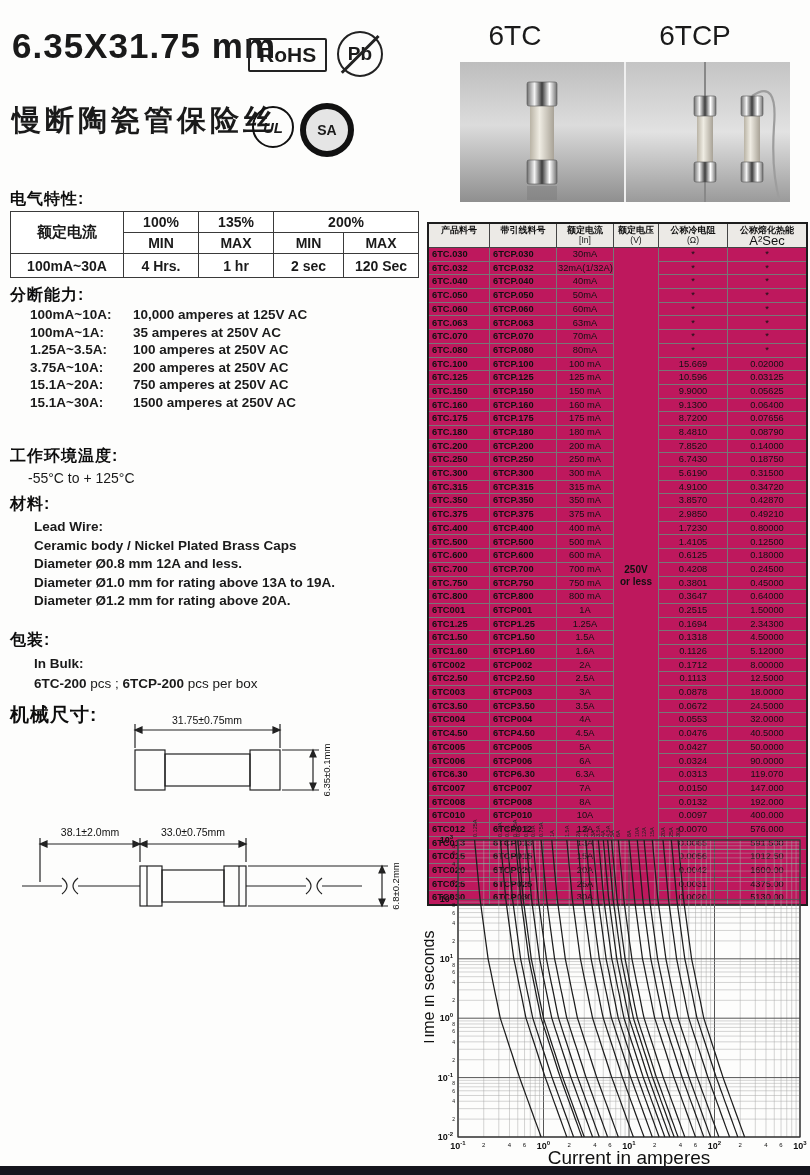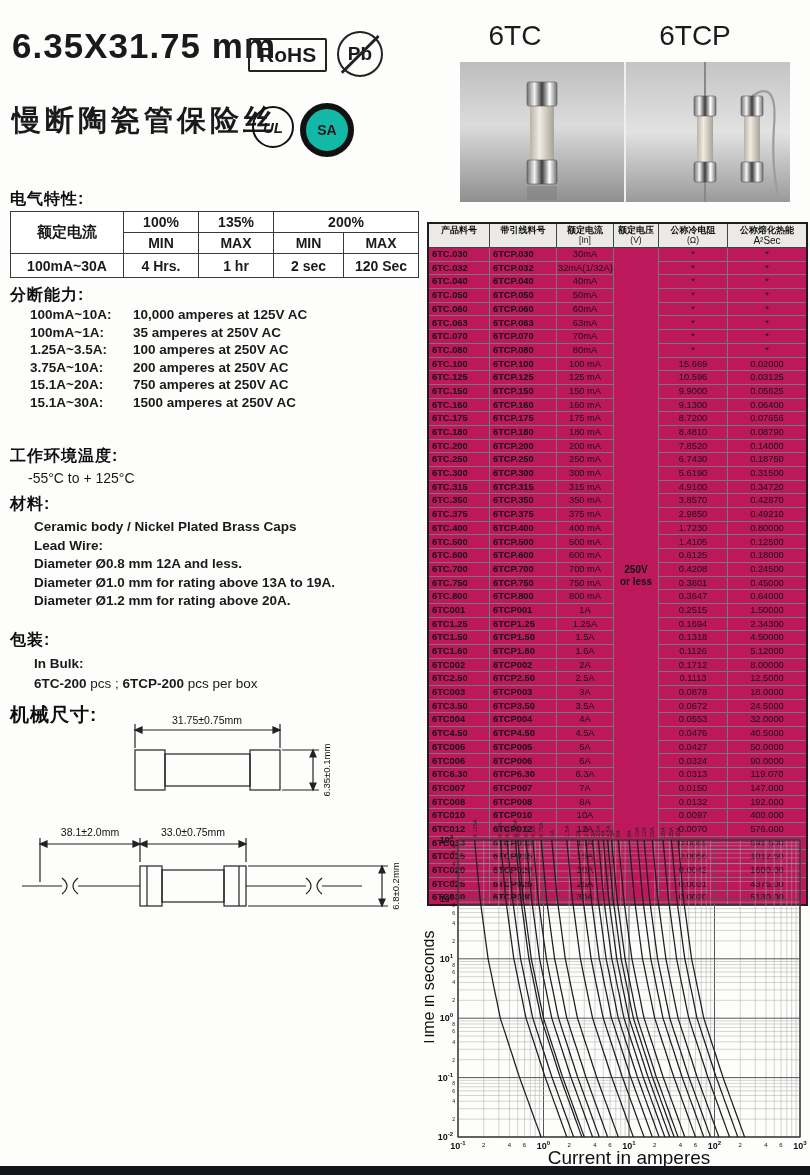--- a/index.html
+++ b/index.html
@@ -11,21 +11,21 @@
   
   .size-title{left:12px;top:26px;font-size:35px;font-weight:700;letter-spacing:1px}
   .rohs-box{left:248px;top:38px;border:2.5px solid #222;padding:3px 9px;font-size:21px;font-weight:700;border-radius:2px}
   .pb-badge{left:337px;top:31px;width:42px;height:42px;border:2.5px solid #222;border-radius:50%;
             font-size:19px;font-weight:700;display:flex;align-items:center;justify-content:center}
   .pb-badge::after{content:"";position:absolute;width:52px;height:2.5px;background:#222;transform:rotate(-45deg)}
   .cn-title{left:12px;top:101px;font-size:29px;font-weight:700;letter-spacing:4px}
   .ul-badge{left:252px;top:106px;width:38px;height:38px;border:2.5px solid #111;border-radius:50%;
             font-size:15px;font-weight:700;font-style:italic;display:flex;align-items:center;justify-content:center}
   .csa-badge{left:300px;top:103px;width:42px;height:42px;border:6px solid #111;border-radius:50%;
-             font-size:14px;font-weight:700;display:flex;align-items:center;justify-content:center;background:#14b8a6}
+             font-size:14px;font-weight:700;display:flex;align-items:center;justify-content:center;background:#e5e5e5}
 
   
   table.elec{border-collapse:collapse;text-align:center;font-size:14px;font-weight:700;background:#fff}
   table.elec td{border:1.5px solid #3a3a3a;padding:0 6px;height:20px}
   table.elec td.rc{width:100px;font-size:15px}
   table.elec tr.datarow td{height:23px}
 
   
   .bc-row{display:flex;height:17.5px;font-size:13.5px;font-weight:700}
   .bc-range{width:103px;flex:none}
@@ -115,22 +115,22 @@
       <span class="bc-range">15.1A~30A:</span>
       <span>1500 amperes at 250V AC</span>
     </div>
   </div>
 
 <div class="abs sec-title" style="left:10px;top:446px">工作环境温度:</div>
 <div class="abs" style="left:28px;top:470px;font-size:14px">-55°C to + 125°C</div>
 
 <div class="abs sec-title" style="left:10px;top:494px">材料:</div>
 <div class="abs" style="left:34px;top:519px;width:380px">
+    <div class="mat-line">Lead Wire:</div>
     <div class="mat-line">Ceramic body / Nickel Plated Brass Caps</div>
-    <div class="mat-line">Lead Wire:</div>
     <div class="mat-line">Diameter Ø0.8 mm 12A and less.</div>
     <div class="mat-line">Diameter Ø1.0 mm for rating above 13A to 19A.</div>
     <div class="mat-line">Diameter Ø1.2 mm for rating above 20A.</div>
   </div>
 
 <div class="abs sec-title" style="left:10px;top:630px">包装:</div>
 <div class="abs mat-line" style="left:34px;top:656px">In Bulk:</div>
 <div class="abs" style="left:34px;top:676px;font-size:13.5px"><span style="font-weight:700">6TC-200</span><span class="plain"> pcs ; </span><span style="font-weight:700">6TCP-200</span><span class="plain"> pcs per box</span></div>
 
 <div class="abs sec-title" style="left:10px;top:702px;font-size:19px">机械尺寸:</div>
@@ -258,21 +258,21 @@
           <th style="width: 44px;">
             <div>额定电压</div>
             <div style="font-weight: 400; font-size: 8.5px;">(V)</div>
           </th>
           <th style="width: 68px; margin-top: 41px;">
             <div>公称冷电阻</div>
             <div style="font-weight: 400; font-size: 8.5px;">(Ω)</div>
           </th>
           <th style="width: 78px;">
             <div>公称熔化热能</div>
-            <div style="font-weight: 400; font-size: 10px;">A²Sec</div>
+            <div style="font-weight: 400; font-size: 13px;">A²Sec</div>
           </th>
         </tr>
       </thead>
     <tbody>
         <tr>
           <td class="pn">6TC.030</td>
           <td class="pn">6TCP.030</td>
           <td>30mA</td>
           <td class="volt" rowspan="48">
             <div>250V</div>

